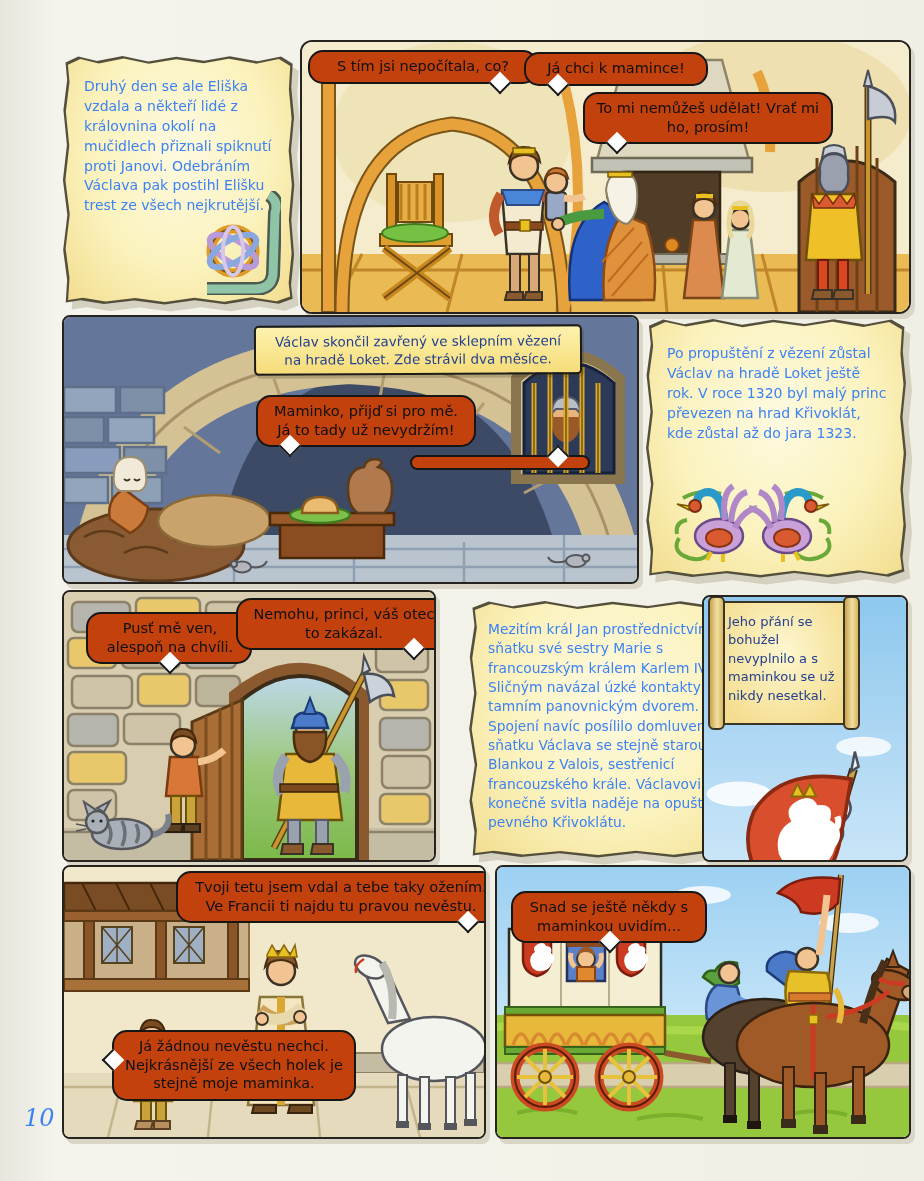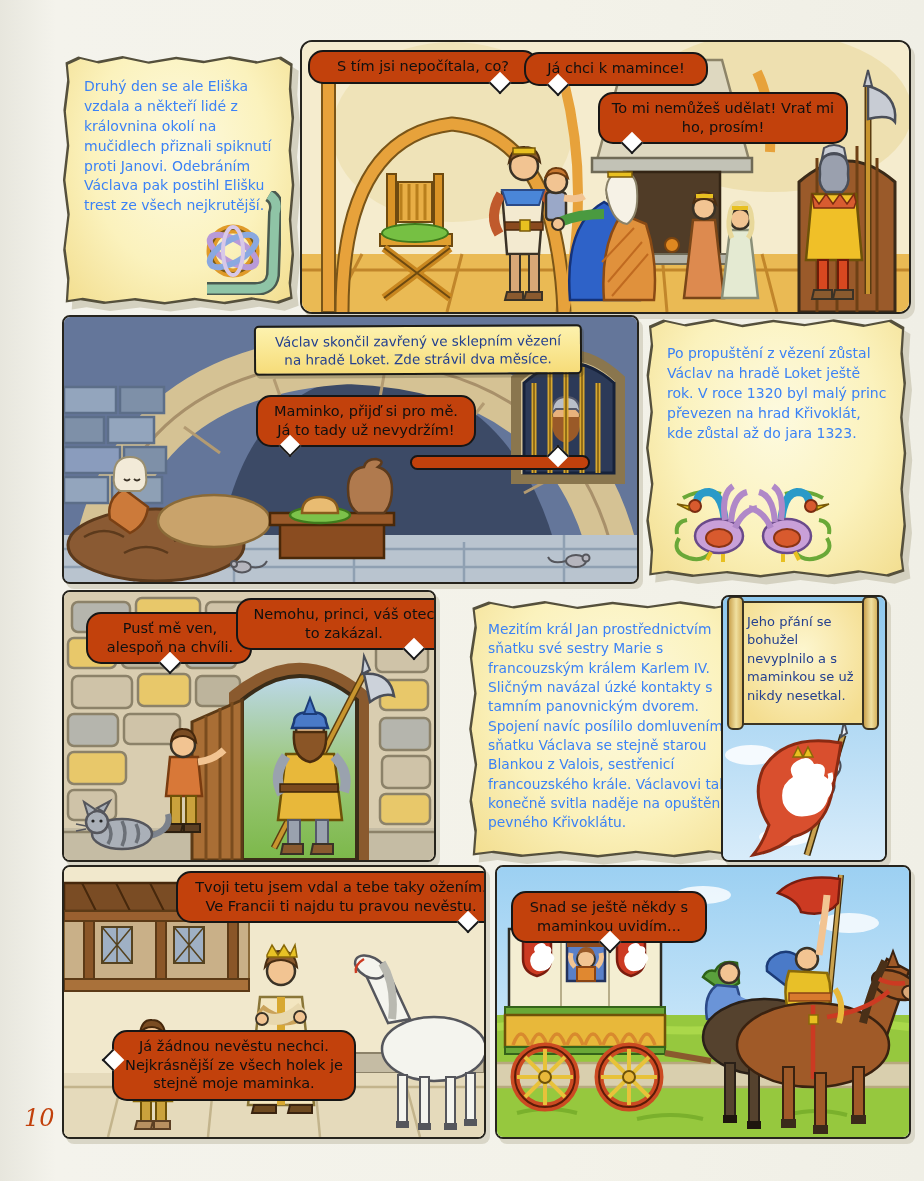--- a/index.html
+++ b/index.html
@@ -42,21 +42,21 @@
   
   .scroll{position:absolute;z-index:4;}
   .scroll .body{
     position:absolute;inset:0 10px;background:radial-gradient(ellipse at 50% 40%,#fdf6cf,#f4dd8f 85%);
     border:2.5px solid #3c3523;border-radius:4px;
   }
   .scroll .curl{position:absolute;top:-5px;bottom:-5px;width:13px;background:linear-gradient(90deg,#caa24e,#f0e0a0 55%,#d8b561);border:2.5px solid #3c3523;border-radius:6px;}
   .scroll .curl.l{left:0;} .scroll .curl.r{right:0;}
   .scroll .txt{position:absolute;inset:0 14px;padding:12px 6px;color:#24408f;font-size:13px;line-height:1.42;}
   
-  .pageno{position:absolute;left:24px;top:1104px;font-family:"DejaVu Serif",serif;font-style:italic;font-size:24px;color:#c2410c;}
+  .pageno{position:absolute;left:24px;top:1104px;font-family:"DejaVu Serif",serif;font-style:italic;font-size:24px;color:#3b82f6;}
 </style>
 </head>
 <body>
 
 <div class="page">
 
   <div class="parch" style="left:62px;top:55px;width:233px;height:250px;">
     <div class="shadow"></div>
     <div class="edge"></div>
     <div class="paper"></div>
@@ -171,21 +171,21 @@
         <rect x="536" y="218" width="10" height="32" fill="#d84820" stroke="#6e1c08" stroke-width="2"></rect>
         <path d="M512,248 h18 v9 h-20 Z M533,248 h18 v9 h-20 Z" fill="#8a5a2e" stroke="#3a3226" stroke-width="2"></path>
       </g>
     </svg>
     <div class="bubble" style="left:6px;top:8px;width:206px;">
       <span>S tím jsi nepočítala, co?</span><i class="tail t-dr"></i>
     </div>
     <div class="bubble" style="left:222px;top:10px;width:160px;">
       <span>Já chci k mamince!</span><i class="tail t-dl"></i>
     </div>
-    <div class="bubble" style="left:296px;top:50px;width:226px;">
+    <div class="bubble" style="left:281px;top:50px;width:226px;">
       <span>To mi nemůžeš udělat! Vrať mi ho, prosím!</span><i class="tail t-dl"></i>
     </div>
   </div>
 
   <div class="panel" style="left:62px;top:315px;width:573px;height:265px;">
     <svg viewBox="0 0 573 265">
       <rect width="573" height="265" fill="#64769a"></rect>
       <path d="M150,265 Q170,70 300,58 Q460,66 500,265" fill="#3c4a66"></path>
       <path d="M30,265 Q55,55 285,42 Q520,52 555,265" fill="none" stroke="#d5c294" stroke-width="50"></path>
       <path d="M30,265 Q55,55 285,42 Q520,52 555,265" fill="none" stroke="#a8906a" stroke-width="3"></path>
@@ -366,21 +366,21 @@
     </div>
   </div>
 
   <div class="parch" style="left:440px;top:600px;width:295px;height:258px;margin-left:28px;">
     <div class="shadow"></div>
     <div class="edge"></div>
     <div class="paper"></div>
     <div class="content" style="padding:20px 16px 10px 20px;font-size:13.8px;line-height:1.4;">Mezitím král Jan prostřednictvím sňatku své sestry Marie s francouzským králem Karlem IV. Sličným navázal úzké kontakty s tamním panovnickým dvorem. Spojení navíc posílilo domluvením sňatku Václava se stejně starou Blankou z Valois, sestřenicí francouzského krále. Václavovi tak konečně svitla naděje na opuštění pevného Křivoklátu.</div>
   </div>
 
-  <div class="panel" style="left:721px;top:595px;width:162px;height:263px;">
+  <div class="panel" style="left:702px;top:595px;width:162px;height:263px;padding-left:40px;">
     <svg viewBox="0 0 162 263">
       <defs>
         <linearGradient id="sky1" x1="0" y1="0" x2="0" y2="1">
           <stop offset="0" stop-color="#8ec8ee"></stop>
             <stop offset="1" stop-color="#d8ecfa"></stop>
         </linearGradient>
       </defs>
       <rect width="162" height="263" fill="url(#sky1)"></rect>
       <ellipse cx="28" cy="158" rx="26" ry="10" fill="#fff" opacity=".85"></ellipse>
       <ellipse cx="128" cy="120" rx="22" ry="8" fill="#fff" opacity=".8"></ellipse>

